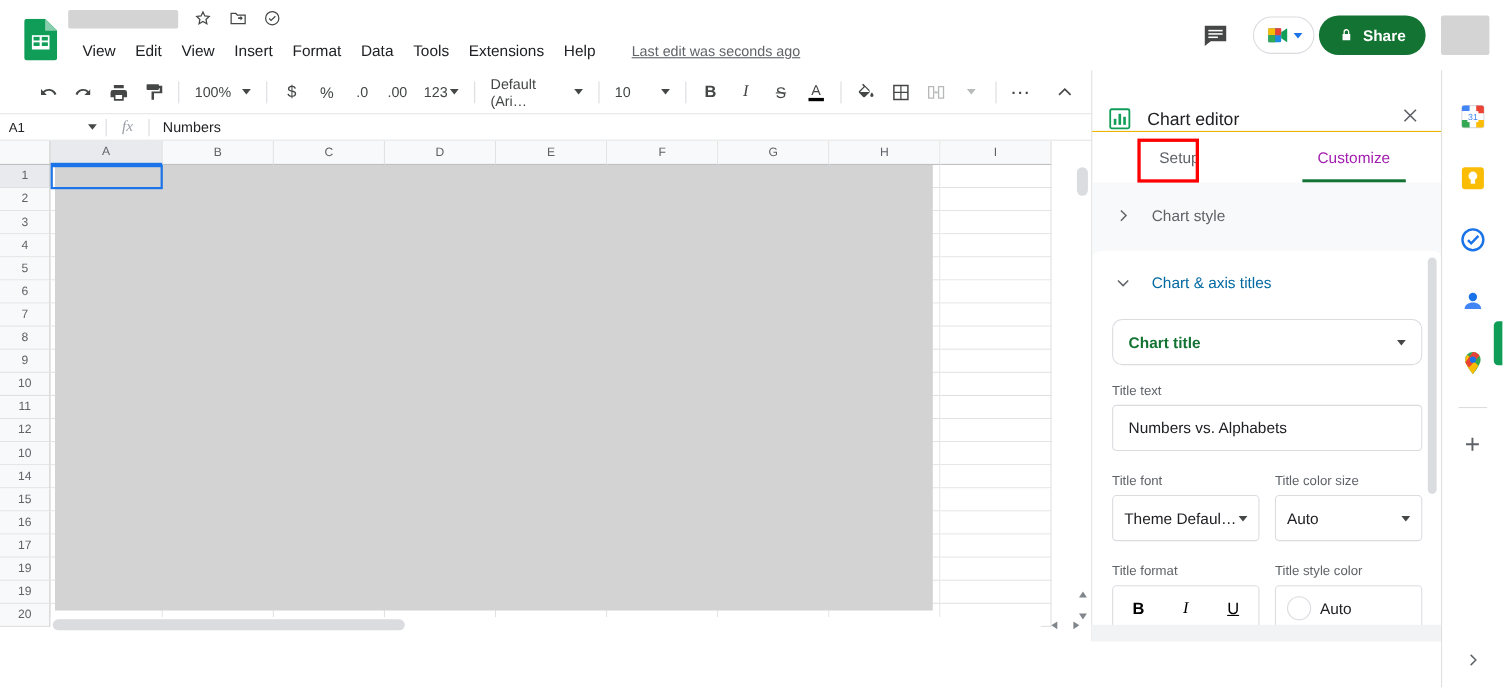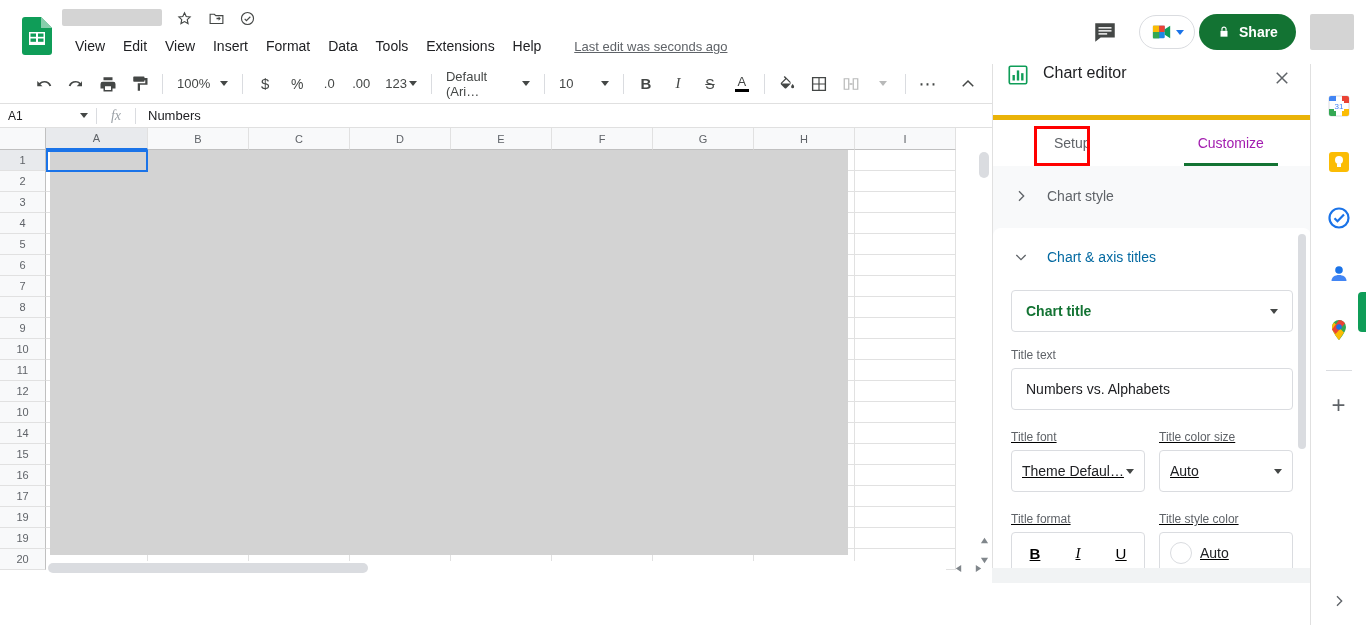--- a/index.html
+++ b/index.html
@@ -193,22 +193,22 @@
     background: #5f6368; border-radius: 4px; cursor: pointer;
     display: flex; align-items: center; justify-content: center;
   }
 
   
   .panel {
     position: absolute; left: 992px; top: 64px; width: 318px; height: 519px;
     background: #fff; border-left: 1px solid #e0e0e0;
   }
   .panel-head {
-    height: 56px; display: flex; align-items: flex-start; padding: 0 14px;
-    border-bottom: 5px solid #eab308;
+    height: 56px; display: flex; align-items: flex-end; padding: 0 14px;
+    border-bottom: 1px solid #eab308;
   }
   .panel-title {
     margin-left: 14px; font-size: 16px; color: #202124;
   }
   .panel-close {
     margin-left: auto; width: 28px; height: 28px; cursor: pointer;
     display: flex; align-items: center; justify-content: center;
   }
   .panel-tabs {
     height: 46px; display: flex; position: relative;
@@ -240,34 +240,34 @@
     padding-bottom: 10px; min-height: 360px;
   }
   .section-header {
     height: 58px; display: flex; align-items: center; padding: 0 20px;
     cursor: pointer;
   }
   .section-label { margin-left: 18px; font-size: 14px; color: #5f6368; }
   .section-label.dark { color: #0369a1; }
   .field-row { padding: 0 18px; margin-top: 4px; }
   .select-box {
-    height: 42px; border: 1px solid #dadce0; border-radius: 4px;
+    height: 42px; border: 1px solid #dadce0; border-radius: 9px;
     display: flex; align-items: center; padding: 0 14px;
     font-size: 14px; color: #137333; font-weight: bold; cursor: pointer;
   }
   .select-box .caret { margin-left: auto; }
   .field-label {
     font-size: 12px; color: #5f6368; margin: 16px 0 6px 0;
   }
   .text-input {
     height: 42px; border: 1px solid #dadce0; border-radius: 4px;
     display: flex; align-items: center; padding: 0 14px;
     font-size: 14px; color: #202124; background: #fff; cursor: text;
   }
-  .two-col { display: flex; gap: 14px; text-decoration: underline; }
+  .two-col { display: flex; gap: 14px; }
   .two-col > div { flex: 1; }
   .small-select {
     height: 42px; border: 1px solid #dadce0; border-radius: 4px;
     display: flex; align-items: center; padding: 0 10px;
     font-size: 14px; color: #202124; background: #fff; cursor: pointer;
     overflow: hidden; white-space: nowrap;
   }
   .small-select .caret { margin-left: auto; flex: none; }
   .fmt-box {
     height: 42px; border: 1px solid #dadce0; border-radius: 4px;

